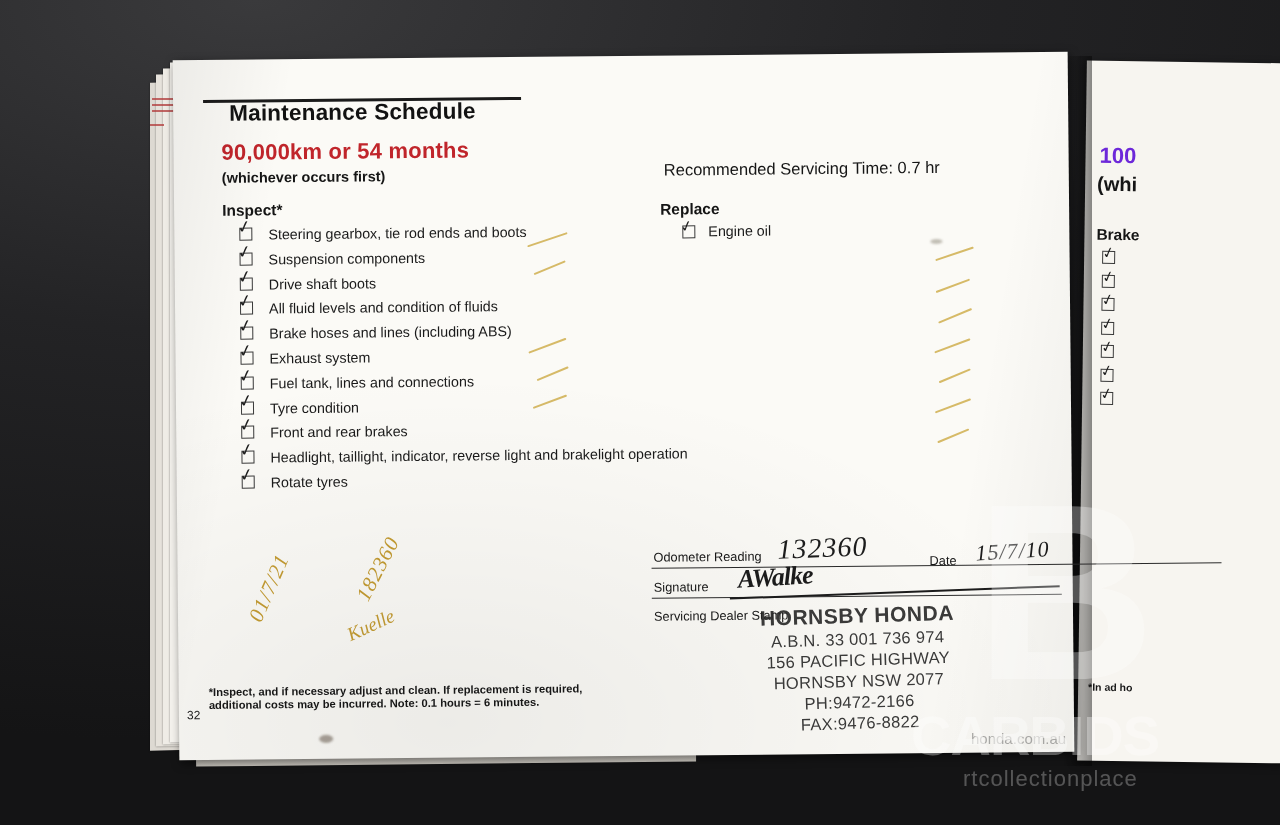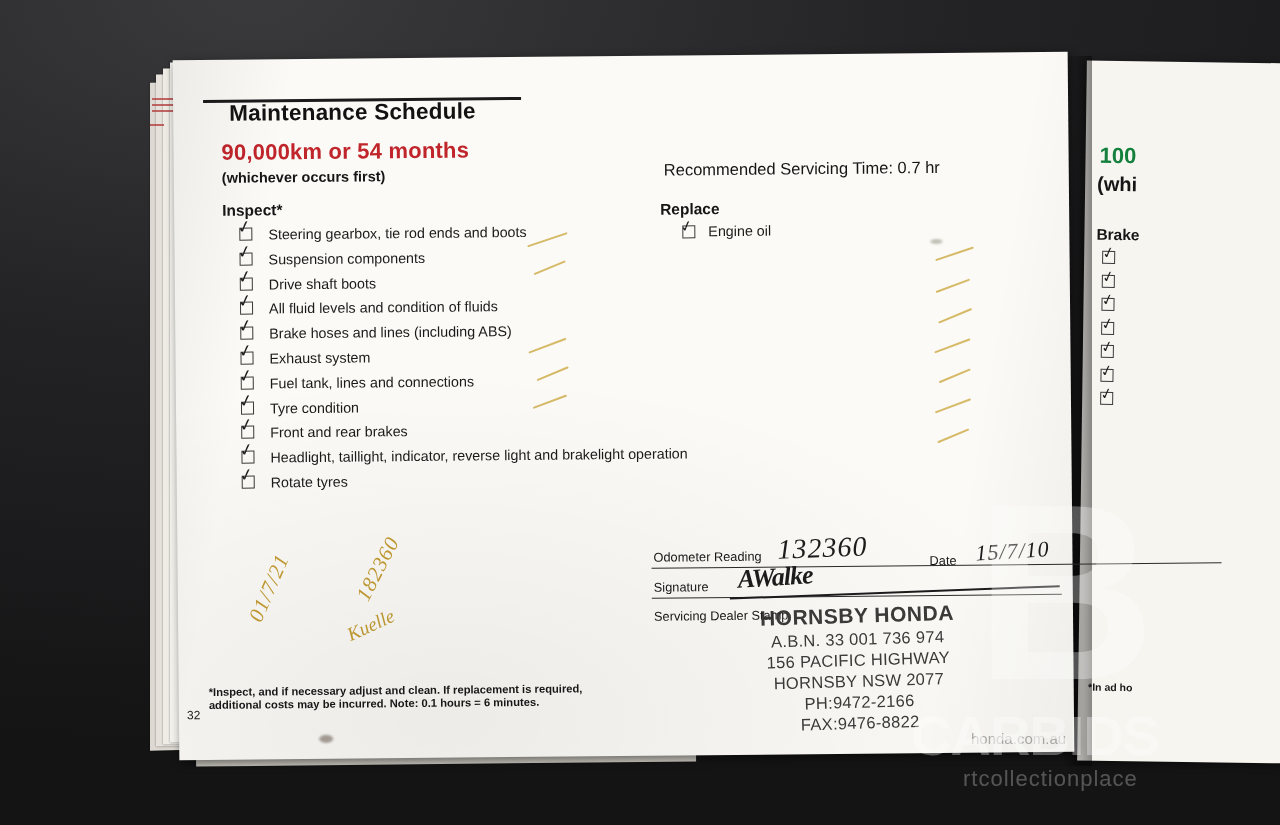--- a/index.html
+++ b/index.html
@@ -352,21 +352,21 @@
   #stamp .l1 { font-size: 21px; font-weight: bold; letter-spacing: .5px; }
   #stamp .l { font-size: 16.5px; letter-spacing: .3px; margin-top: 2px; }
 
   
   .rp-title {
     position: absolute;
     left: 14px;
     top: 82px;
     font-size: 22px;
     font-weight: bold;
-    color: #15803d;
+    color: #6d28d9;
   }
   .rp-sub {
     position: absolute;
     left: 12px;
     top: 112px;
     font-size: 20px;
     font-weight: bold;
     color: #151515;
   }
   .rp-insp {

